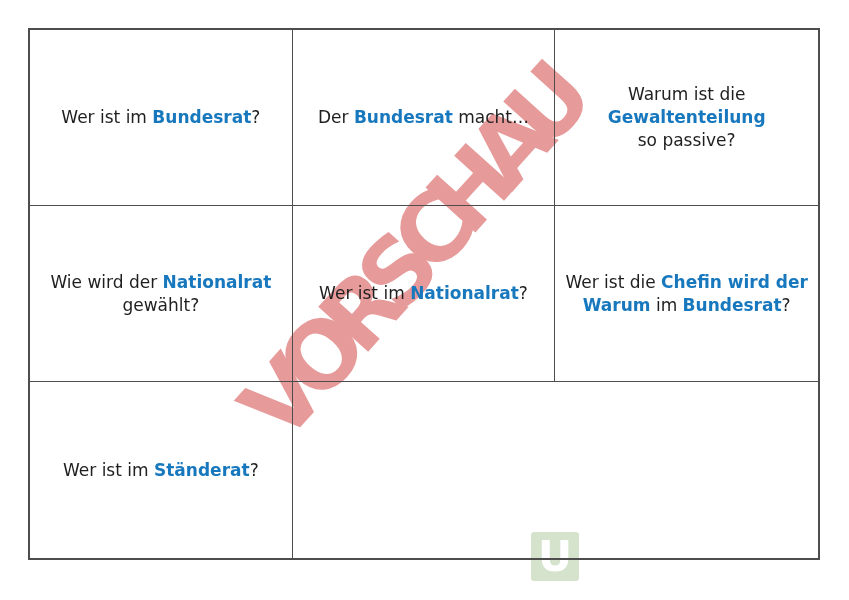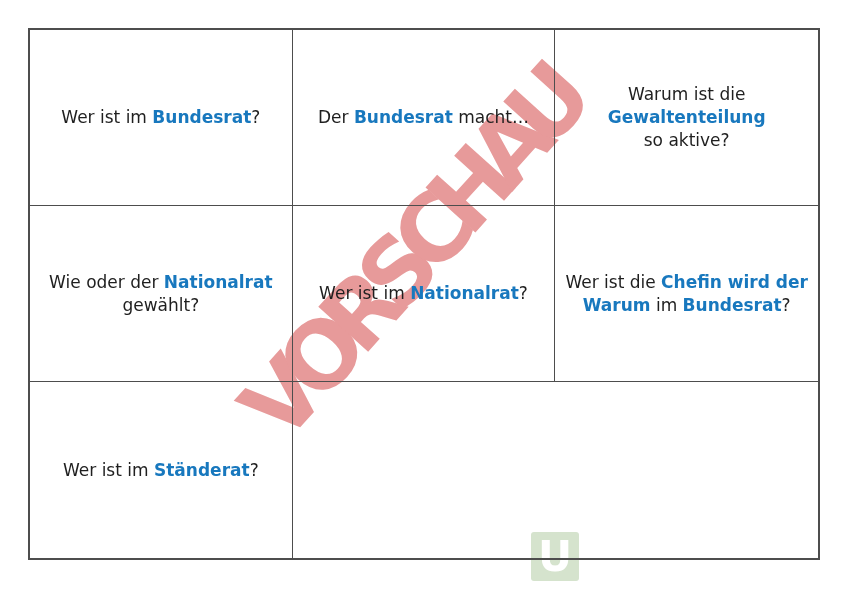--- a/index.html
+++ b/index.html
@@ -99,24 +99,24 @@
   </div>
 
   <div class="board" id="board">
       <div class="card">
         <div class="card-text"><span>Wer ist im </span><span class="hl">Bundesrat</span><span>?</span></div>
       </div>
       <div class="card">
         <div class="card-text"><span>Der </span><span class="hl">Bundesrat</span><span> macht…</span></div>
       </div>
       <div class="card">
-        <div class="card-text"><span>Warum ist die </span><span class="hl">Gewaltenteilung</span><br><span>so aktive?</span></div>
+        <div class="card-text"><span>Warum ist die </span><span class="hl">Gewaltenteilung</span><br><span>so passive?</span></div>
       </div>
       <div class="card">
-        <div class="card-text"><span>Wie oder der </span><span class="hl">Nationalrat</span><br><span>gewählt?</span></div>
+        <div class="card-text"><span>Wie wird der </span><span class="hl">Nationalrat</span><br><span>gewählt?</span></div>
       </div>
       <div class="card">
         <div class="card-text"><span>Wer ist im </span><span class="hl">Nationalrat</span><span>?</span></div>
       </div>
       <div class="card">
         <div class="card-text"><span>Wer ist die </span><span class="hl">Chefin wird der</span><br><span class="hl">Warum</span><span> im </span><span class="hl">Bundesrat</span><span>?</span></div>
       </div>
       <div class="card">
         <div class="card-text"><span>Wer ist im </span><span class="hl">Ständerat</span><span>?</span></div>
       </div>

